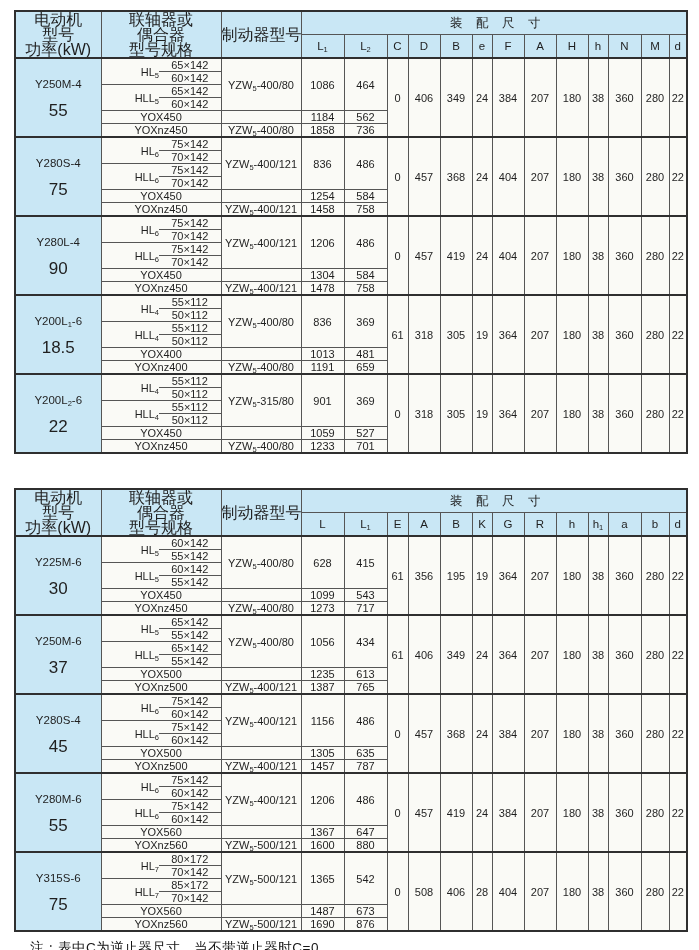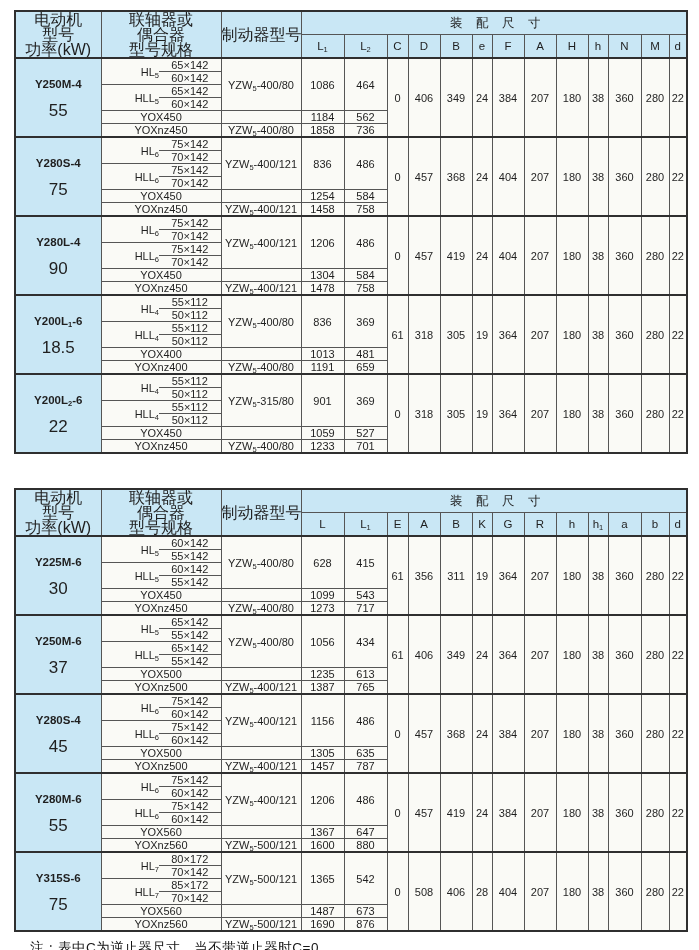--- a/index.html
+++ b/index.html
@@ -23,21 +23,21 @@
     padding: 0; overflow: hidden; white-space: nowrap;
   }
   th { background: var(--header-bg, #c9e7f5); font-size: 16px; line-height: 15px; }
   tr.hrow  { height: 26px; }
   tr.hrow2 { height: 26px; }
   tr.hrow2 th { font-size: 11.5px; }
   th.ghead { letter-spacing: 5px; font-size: 12.5px; padding-left: 8px; }
   table.spec-table tr { height: 12.9px; }
   tr.bstart > td { border-top: 2px solid var(--frame, #2f2f2f); }
   td.blue { background: var(--header-bg, #c9e7f5); }
-  td.motor .mdl { margin-bottom: 15px; font-size: 11.5px; font-weight: bold; }
+  td.motor .mdl { margin-bottom: 15px; font-size: 11.5px; }
   td.motor .pwr { font-size: 17px; }
   td.cl { border-right: 0; text-align: right; }
   td.cs { border-left: 0; margin-top: 19px; }
   sub { font-size: 7.5px; line-height: 0; vertical-align: -2px; }
   .footnote { margin: 7px 0 0 16px; font-size: 13.5px; color: #151515; letter-spacing: 0.5px; }
 </style>
 </head>
 <body>
 
 <div class="page">
@@ -352,21 +352,21 @@
             <div class="mdl">Y225M-6</div>
             <div class="pwr">30</div>
           </td>
           <td class="cl" rowspan="2">HL<sub>5</sub></td>
           <td class="cs">60×142</td>
           <td rowspan="4">YZW<sub>5</sub>-400/80</td>
           <td rowspan="4">628</td>
           <td rowspan="4">415</td>
           <td rowspan="6">61</td>
           <td rowspan="6">356</td>
-          <td rowspan="6">311</td>
+          <td rowspan="6">195</td>
           <td rowspan="6">19</td>
           <td rowspan="6">364</td>
           <td rowspan="6">207</td>
           <td rowspan="6">180</td>
           <td rowspan="6">38</td>
           <td rowspan="6">360</td>
           <td rowspan="6">280</td>
           <td rowspan="6">22</td>
         </tr>
         <tr>

